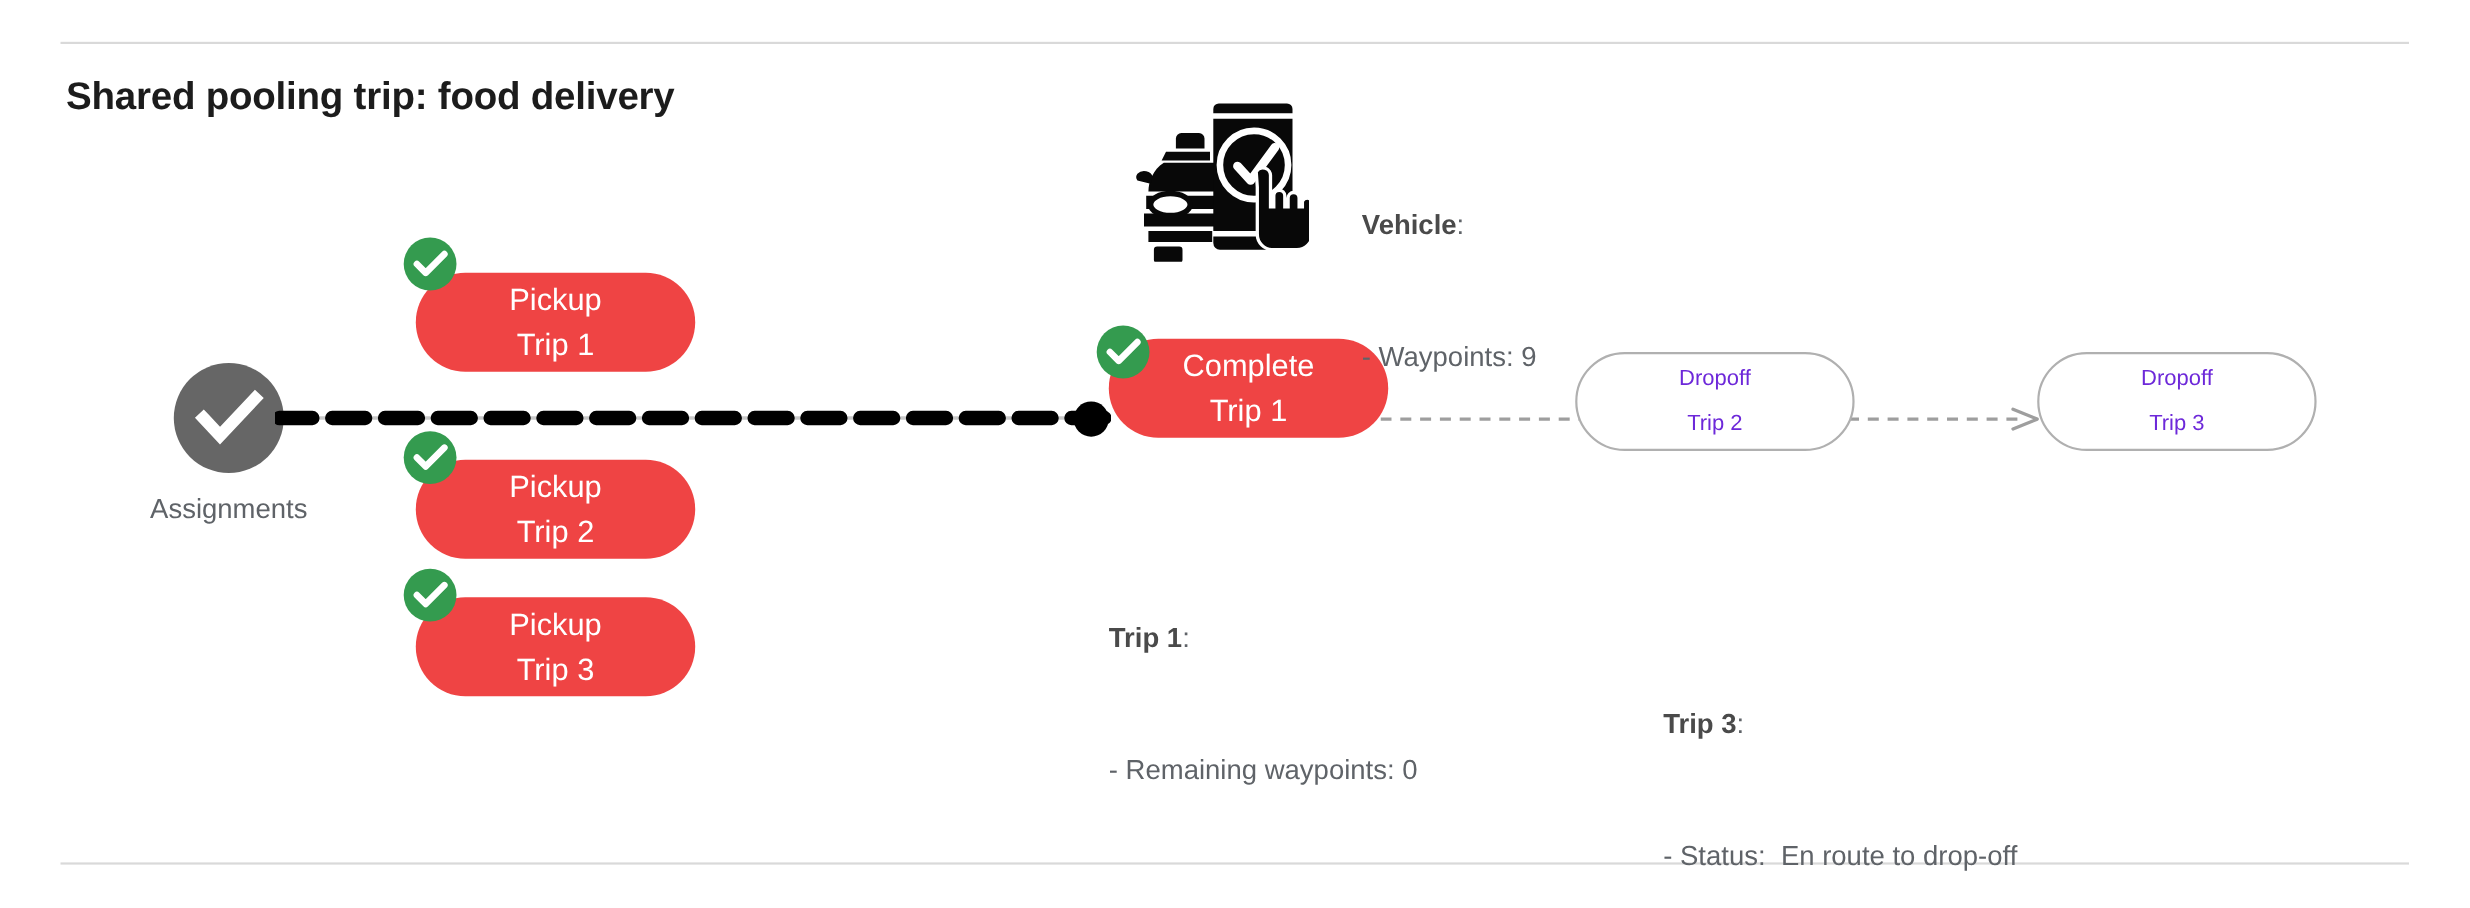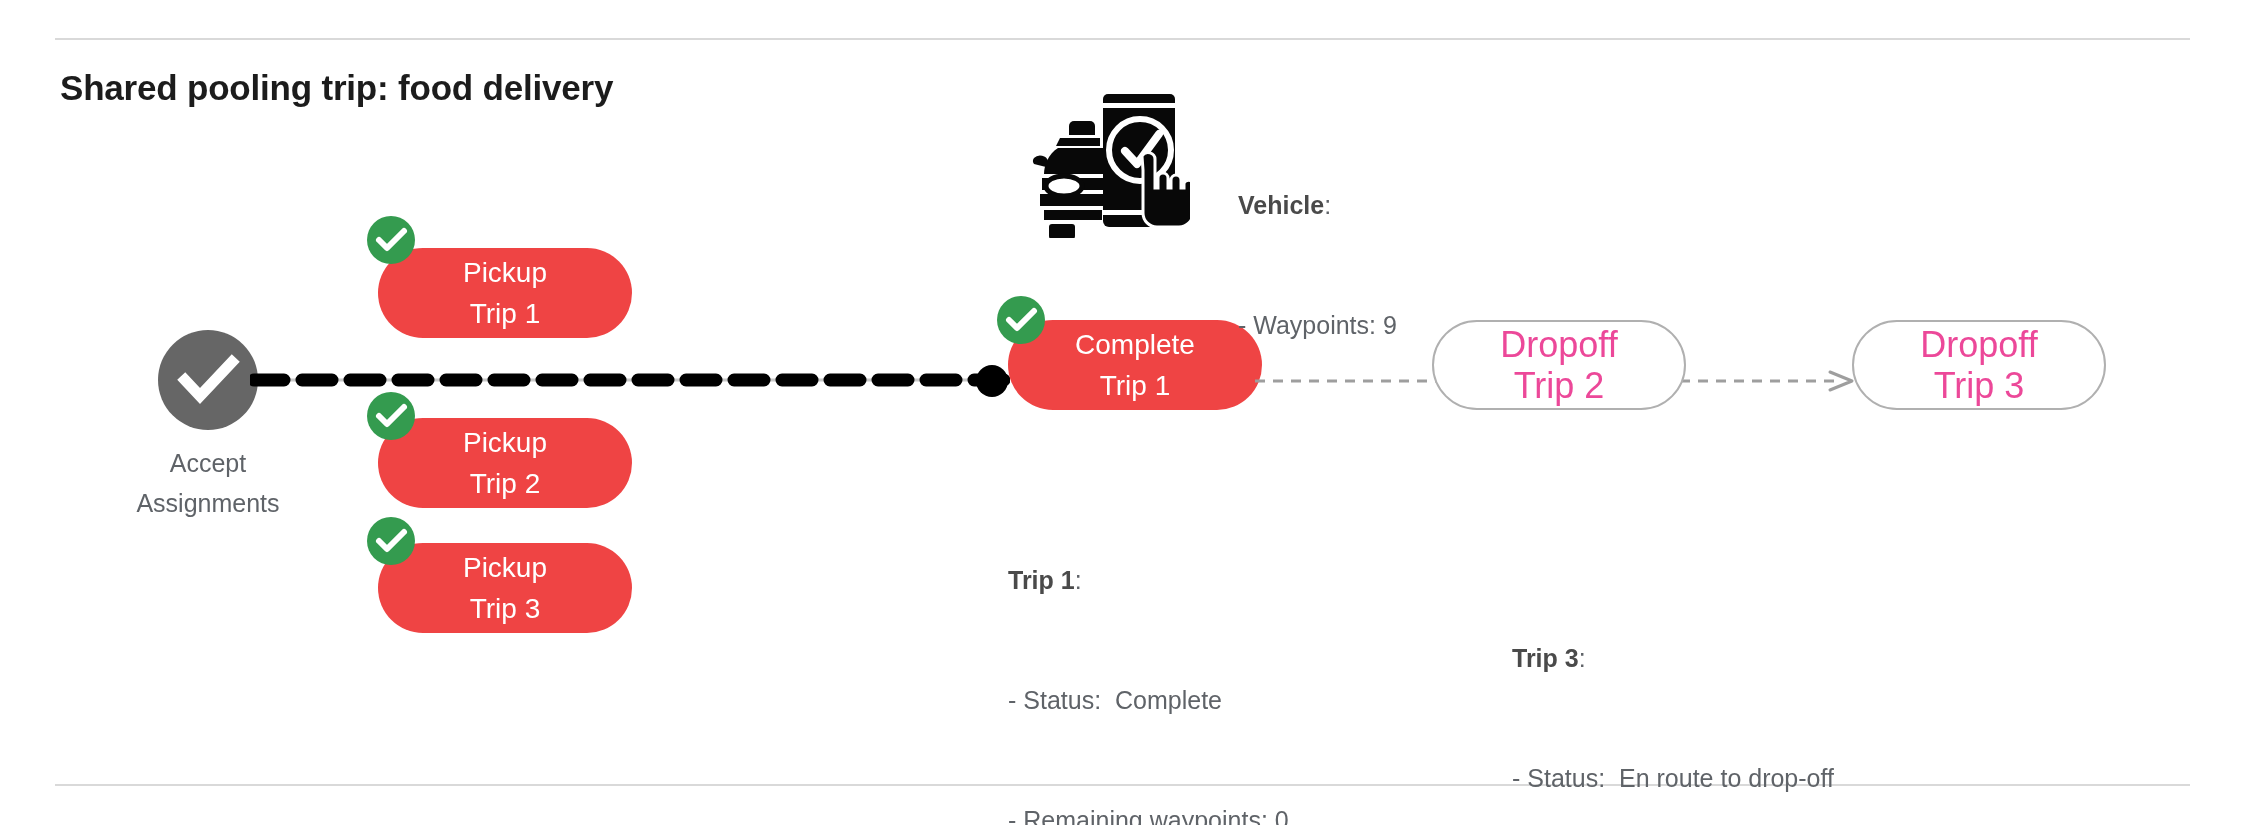--- a/index.html
+++ b/index.html
@@ -83,34 +83,34 @@
     justify-content: center;
     font-size: 28px;
     line-height: 41px;
     font-weight: 500;
   }
   .pill .line { white-space: nowrap; }
 
   #pill-pickup-1  { left: 378px;  top: 248px; width: 254px; height: 90px; }
   #pill-pickup-2  { left: 378px;  top: 418px; width: 254px; height: 90px; }
   #pill-pickup-3  { left: 378px;  top: 543px; width: 254px; height: 90px; }
-  #pill-complete-1{ left: 1008px; top: 320px; width: 254px; height: 90px; }
+  #pill-complete-1{ left: 1008px; top: 308px; width: 254px; height: 90px; }
 
   
   .pill-outline {
     position: absolute;
     background: #ffffff;
     border: 2px solid #b0b0b0;
     border-radius: 60px;
-    color: #ec4899;
+    color: #6d28d9;
     display: flex;
     flex-direction: column;
     align-items: center;
     justify-content: center;
-    font-size: 36px;
+    font-size: 20px;
     line-height: 41px;
     font-weight: 400;
   }
   .pill-outline .line { white-space: nowrap; }
 
   #pill-dropoff-2 { left: 1432px; top: 320px; width: 254px; height: 90px; }
   #pill-dropoff-3 { left: 1852px; top: 320px; width: 254px; height: 90px; }
 
   
   .check-badge {
@@ -179,21 +179,20 @@
   <div class="divider bottom"></div>
 
   <div id="page-title">Shared pooling trip: food delivery</div>
 
   <div id="start-node">
     <svg width="100" height="100" viewBox="0 0 100 100">
       <path d="M27 50 L42 66 L74 32" fill="none" stroke="#ffffff" stroke-width="11" stroke-linecap="square" stroke-linejoin="miter"></path>
     </svg>
   </div>
   <div id="start-label">
-    <div>Accept</div>
     <div>Assignments</div>
   </div>
 
   <svg id="main-connector" viewBox="0 0 760 28" preserveAspectRatio="none">
     <line x1="0" y1="14" x2="760" y2="14" stroke="#c8c8c8" stroke-width="3"></line>
     <line x1="4" y1="14" x2="756" y2="14" stroke="#000000" stroke-width="13" stroke-linecap="round" stroke-dasharray="30 18"></line>
   </svg>
 
   <div class="pill" id="pill-pickup-1">
     <span class="line">Pickup</span>
@@ -299,21 +298,20 @@
     </g>
   </svg>
 
   <div class="info-block" id="info-vehicle">
     <div><span class="hdr">Vehicle</span><span>:</span></div>
     <div>- Waypoints: 9</div>
   </div>
 
   <div class="info-block" id="info-trip-12">
     <div><span class="hdr">Trip 1</span><span>:</span></div>
-    <div>- Status:  Complete</div>
     <div>- Remaining waypoints: 0</div>
     
     
     
   </div>
 
   <div class="info-block" id="info-trip-3">
     <div><span class="hdr">Trip 3</span><span>:</span></div>
     <div>- Status:  En route to drop-off</div>
     

